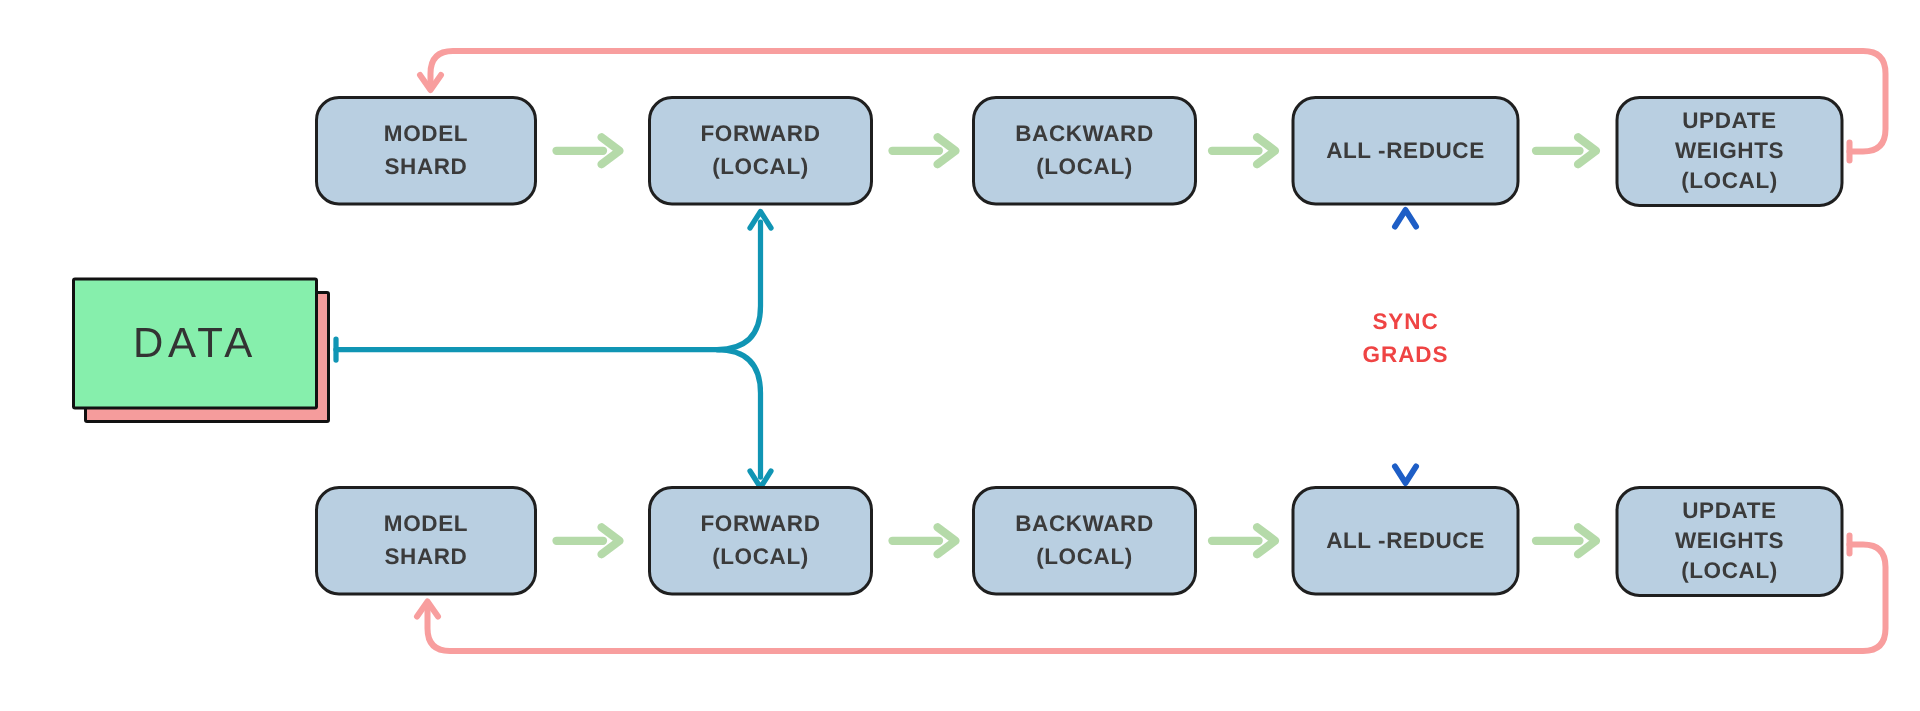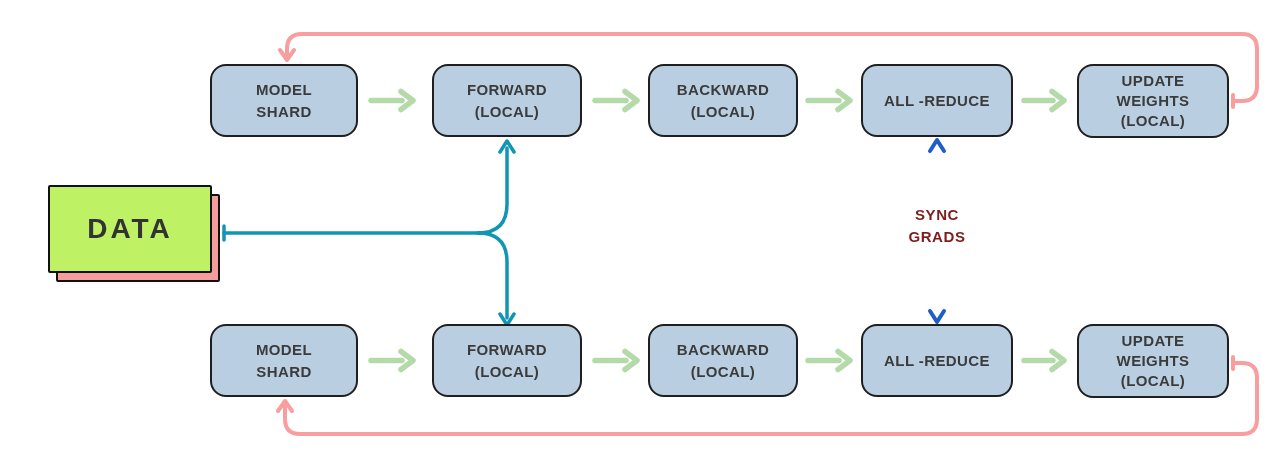--- a/index.html
+++ b/index.html
@@ -42,41 +42,41 @@
     position: absolute;
     background: #f59c9c;
     border: 2.5px solid #111111;
     border-radius: 2px;
   }
   .data-card {
     position: absolute;
     display: flex;
     align-items: center;
     justify-content: center;
-    background: #bef264;
+    background: #86efac;
     border: 2.5px solid #111111;
     border-radius: 2px;
     color: #333333;
-    font-weight: bold;
+    font-weight: normal;
     font-size: 28px;
     letter-spacing: 3px;
   }
 
   .sync-label {
     position: absolute;
     left: 899px;
     top: 202px;
     width: 76px;
     height: 48px;
     background: #ffffff;
     display: flex;
     align-items: center;
     justify-content: center;
     text-align: center;
-    color: #7f1d1d;
+    color: #ef4444;
     font-weight: bold;
     font-size: 15px;
     letter-spacing: 0.6px;
     line-height: 1.5;
     white-space: pre-line;
   }
 </style>
 </head>
 <body>
 

